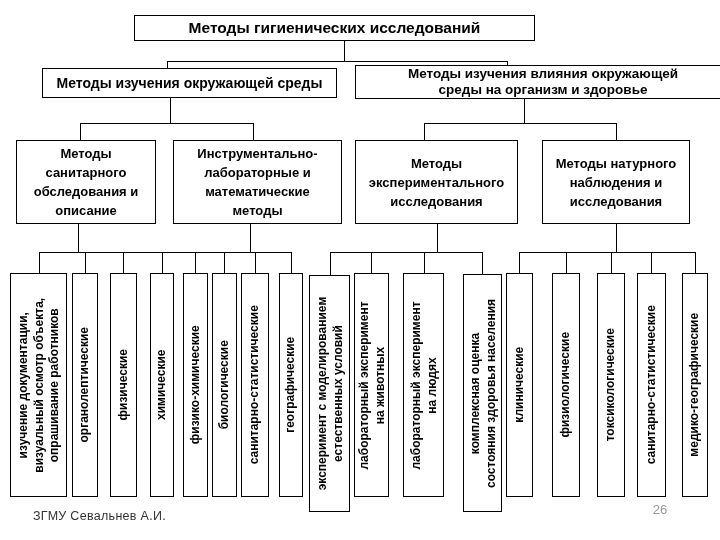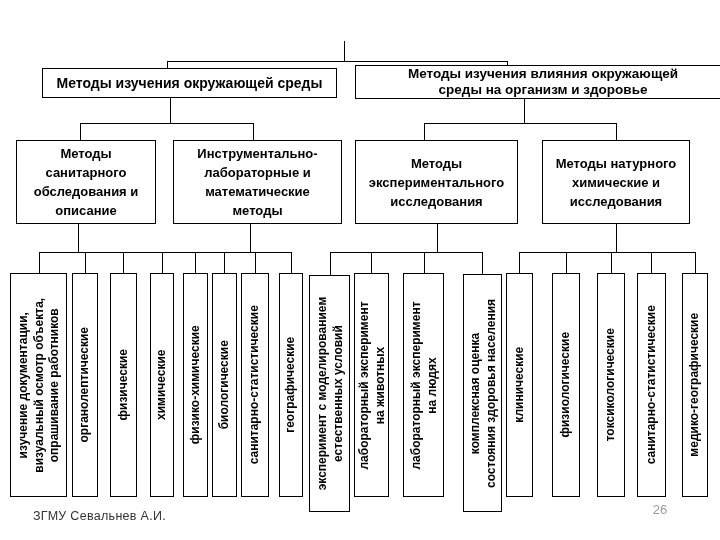--- a/index.html
+++ b/index.html
@@ -30,20 +30,23 @@
   .pgnum{
     position:absolute;left:645px;top:502px;width:30px;text-align:center;
     font-size:13px;color:#999;
   }
 </style>
 </head>
 <body>
 
 <div class="slide">
 
+  <div class="box lvl1" style="left:134px;top:15px;width:401px;height:26px">
+    <span class="t">Методы гигиенических исследований</span>
+  </div>
 
   <div class="ln" style="left:344px;top:41px;width:1px;height:20px"></div>
   <div class="ln" style="left:167px;top:61px;width:341px;height:1px"></div>
   <div class="ln" style="left:167px;top:61px;width:1px;height:7px"></div>
   <div class="ln" style="left:507px;top:61px;width:1px;height:5px"></div>
 
   <div class="box lvl2a" style="left:42px;top:68px;width:295px;height:30px">
     <span class="t">Методы изучения окружающей среды</span>
   </div>
   <div class="box lvl2b" style="left:355px;top:65px;width:376px;height:34px">
@@ -73,21 +76,21 @@
 математические
 методы</span>
   </div>
   <div class="box lvl3" style="left:355px;top:140px;width:163px;height:84px">
     <span class="t">Методы
 экспериментального
 исследования</span>
   </div>
   <div class="box lvl3" style="left:542px;top:140px;width:148px;height:84px">
     <span class="t">Методы натурного
-химические и
+наблюдения и
 исследования</span>
   </div>
 
   <div class="ln" style="left:78px;top:224px;width:1px;height:28px"></div>
   <div class="ln" style="left:250px;top:224px;width:1px;height:28px"></div>
   <div class="ln" style="left:39px;top:252px;width:253px;height:1px"></div>
   <div class="ln" style="left:39px;top:252px;width:1px;height:21px"></div>
   <div class="ln" style="left:85px;top:252px;width:1px;height:21px"></div>
   <div class="ln" style="left:123px;top:252px;width:1px;height:21px"></div>
   <div class="ln" style="left:162px;top:252px;width:1px;height:21px"></div>

